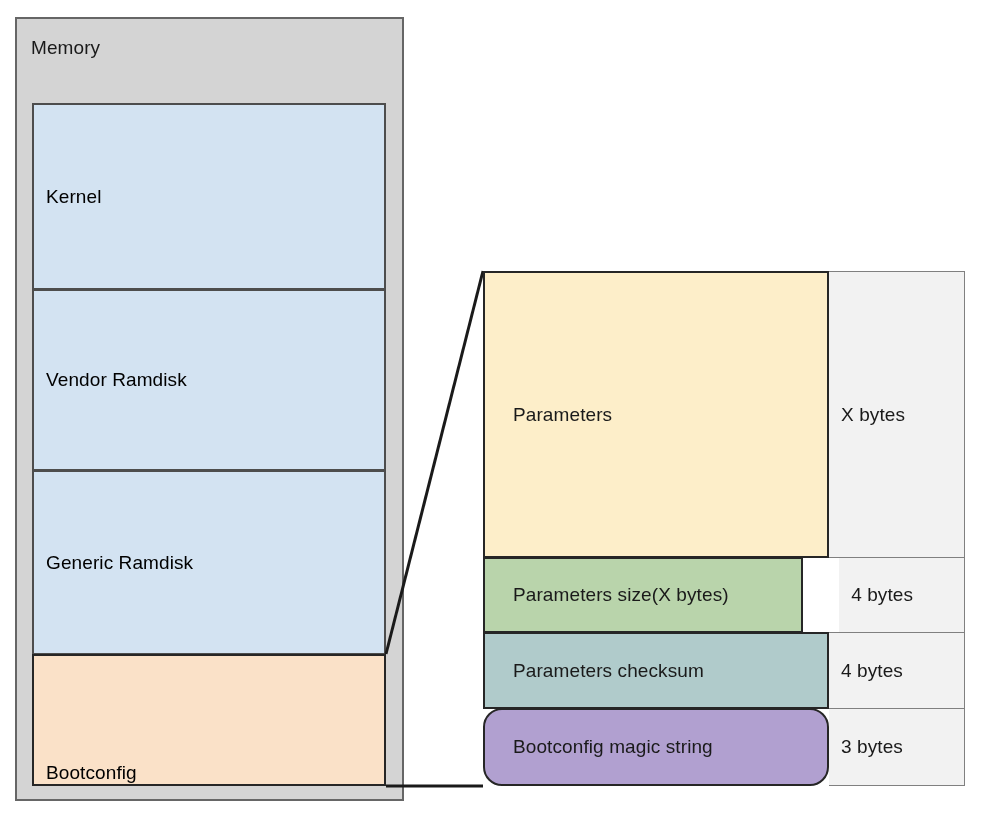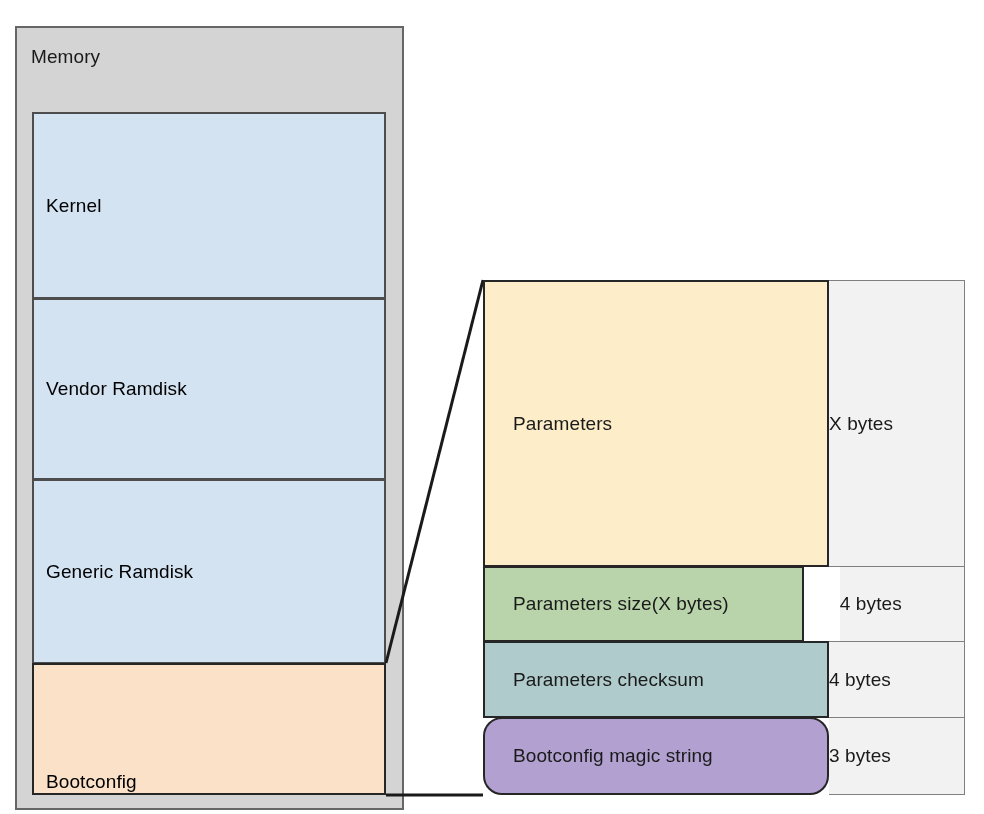--- a/index.html
+++ b/index.html
@@ -12,21 +12,21 @@
     width: 984px;
     height: 814px;
     position: relative;
     overflow: hidden;
     font-family: "Liberation Sans", sans-serif;
   }
 
   #diagram-root {
     position: absolute;
     left: 0;
-    top: 13px;
+    top: 4px;
     width: 984px;
     height: 621px;
   }
 
   
   .memory-outer {
     position: absolute;
     left: 15px;
     top: 13px;
     width: 389px;
@@ -111,20 +111,21 @@
   .detail-size {
     width: 136px;
     box-sizing: border-box;
     background: #f2f2f2;
     border: 1px solid #808080;
     border-left: none;
     display: flex;
     align-items: center;
     font-size: 19px;
     color: #1a1a1a;
+    padding-left: 12px;
     letter-spacing: 0.1px;
   }
   .detail-name.c-parameters { background: #fdeec9; }
   .detail-name.c-size       { background: #b9d4ab; }
   .detail-name.c-checksum   { background: #b0cbcb; }
   .detail-name.c-magic      { background: #b1a0d0; border-radius: 19px; }
 
   .row-parameters { top: 0px;   height: 287px; }
   .row-size       { top: 286px; height: 76px; gap: 36px; }
   .row-checksum   { top: 361px; height: 77px; }

